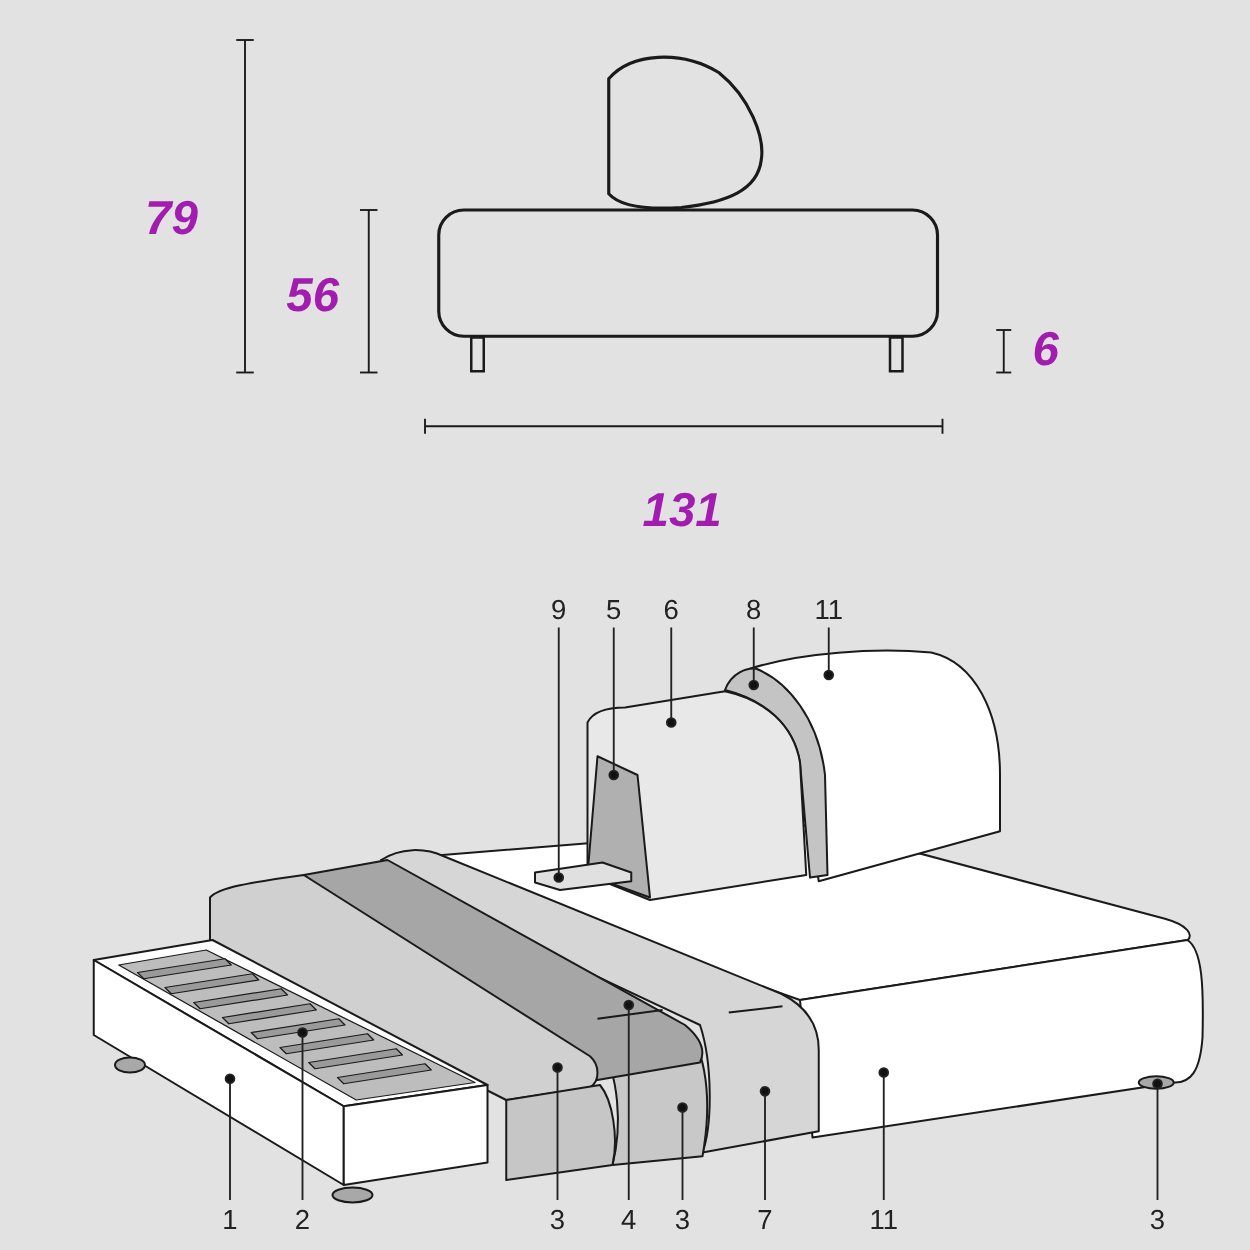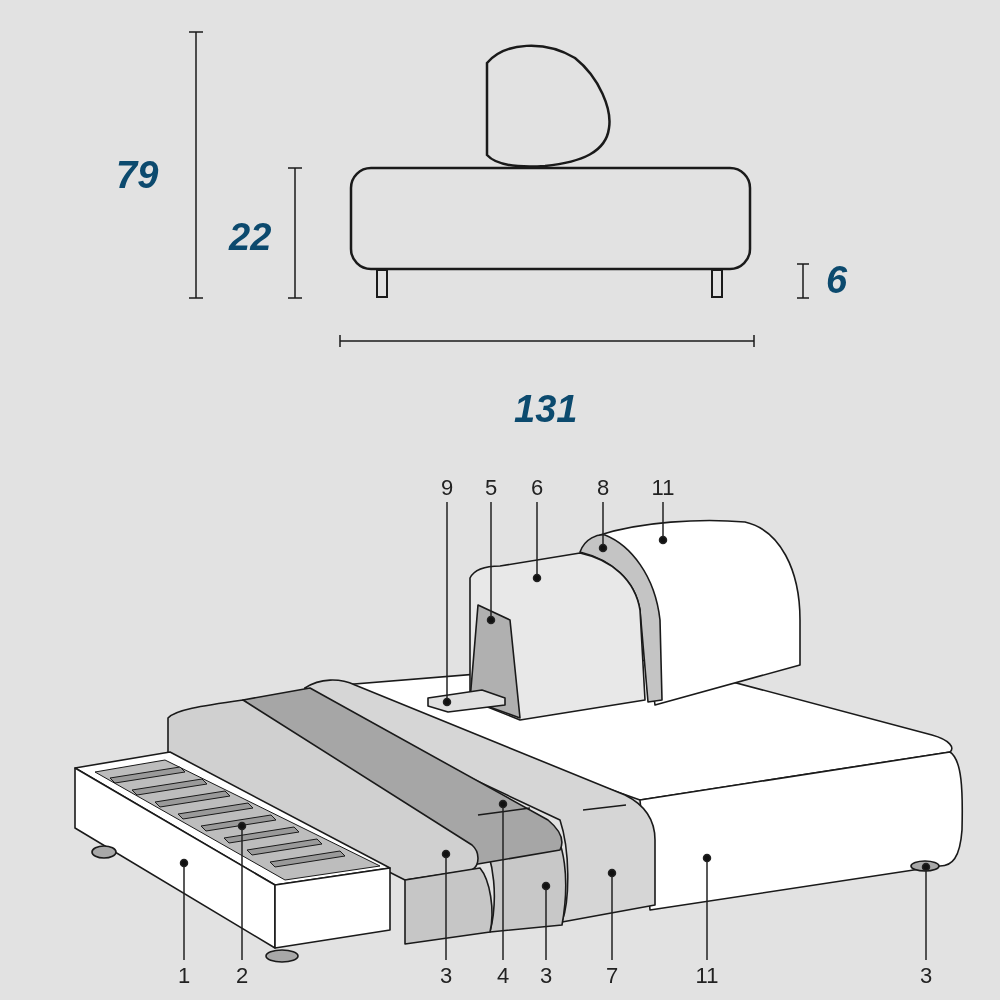--- a/index.html
+++ b/index.html
@@ -1,18 +1,18 @@
 <!DOCTYPE html>
 <html><head>
 <meta charset="utf-8">
 <style>
   html, body { margin: 0; padding: 0; }
   body { width: 1000px; height: 1000px; background: #e2e2e2; overflow: hidden; position: relative; }
   .canvas { position: absolute; left: 0; top: 0; width: 1000px; height: 1000px; }
-  .dim-label { position: absolute; font-family: "Liberation Sans", sans-serif; font-weight: bold; font-style: italic; font-size: 38px; color: #0c4a6e; line-height: 1; }
+  .dim-label { position: absolute; font-family: "Liberation Sans", sans-serif; font-weight: bold; font-style: italic; font-size: 38px; color: #a21caf; line-height: 1; }
   .callout { position: absolute; font-family: "Liberation Sans", sans-serif; font-size: 22px; color: #222; line-height: 1; transform: translateX(-50%); }
 </style>
 </head>
 <body>
 
 <svg class="canvas" viewBox="0 0 1000 1000" xmlns="http://www.w3.org/2000/svg">
 
   <g fill="none" stroke="#1a1a1a" stroke-width="2.5">
 
     <path d="M487,63 C505,42 545,40 575,58 C600,78 612,110 609,128 C606,152 582,162 545,166 C515,168 495,164 487,155 Z" fill="#e2e2e2"></path>
@@ -114,21 +114,21 @@
     <line x1="612" y1="960" x2="612" y2="873"></line>
       <circle cx="612" cy="873" r="3.5"></circle>
     <line x1="707" y1="960" x2="707" y2="858"></line>
       <circle cx="707" cy="858" r="3.5"></circle>
     <line x1="926" y1="960" x2="926" y2="867"></line>
       <circle cx="926" cy="867" r="3.5"></circle>
   </g>
 </svg>
 
 <div class="dim-label" style="left:116px; top:156px;">79</div>
-<div class="dim-label" style="left:229px; top:218px;">22</div>
+<div class="dim-label" style="left:229px; top:218px;">56</div>
 <div class="dim-label" style="left:826px; top:261px;">6</div>
 <div class="dim-label" style="left:514px; top:390px;">131</div>
 
 <div class="callout" style="left:447px; top:477px;">9</div>
 <div class="callout" style="left:491px; top:477px;">5</div>
 <div class="callout" style="left:537px; top:477px;">6</div>
 <div class="callout" style="left:603px; top:477px;">8</div>
 <div class="callout" style="left:663px; top:477px;">11</div>
 
 <div class="callout" style="left:184px; top:965px;">1</div>

